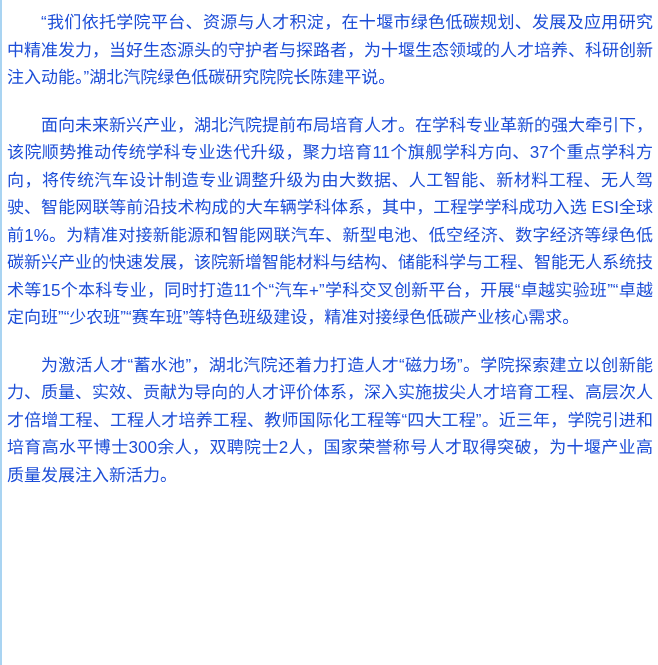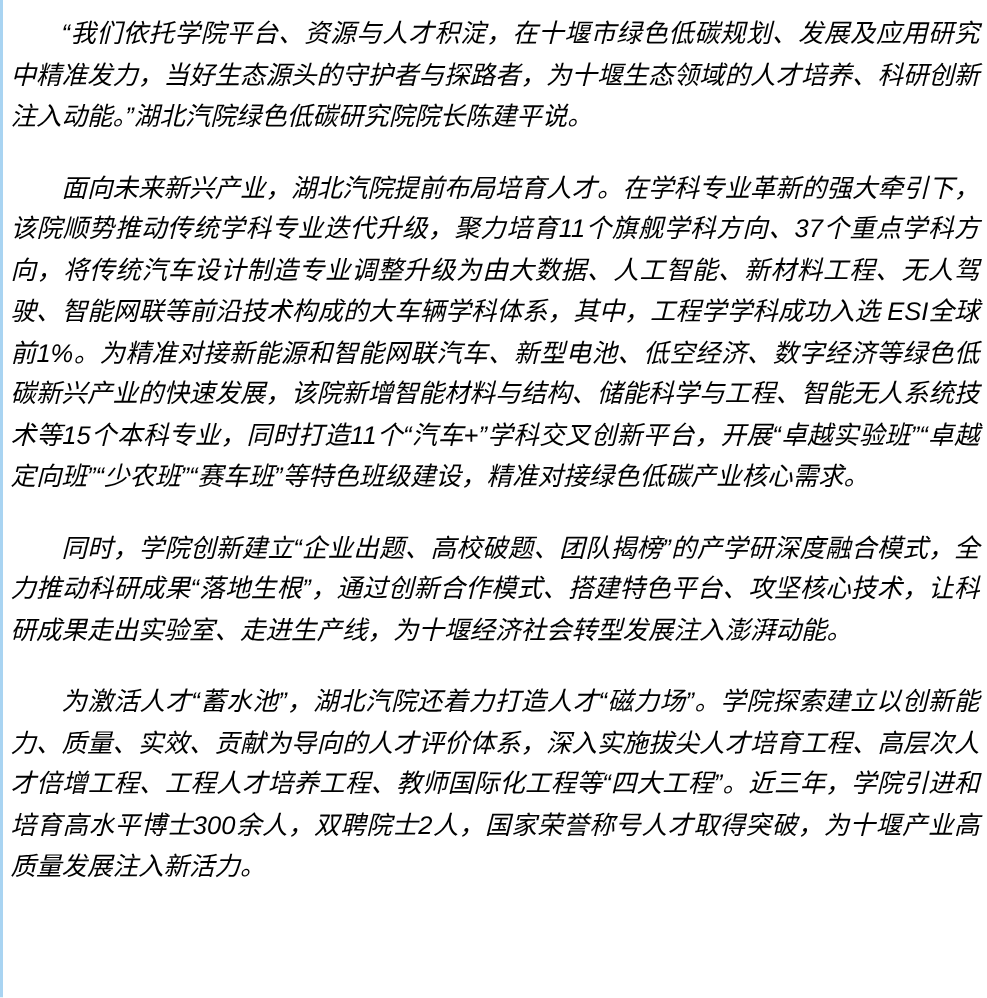--- a/index.html
+++ b/index.html
@@ -24,35 +24,33 @@
     background: #a9d4f2;
   }
   .content {
     box-sizing: border-box;
     padding: 9px 5px 10px 7px;
   }
   .content p {
     margin: 0 0 20px 0;
     font-size: 17px;
     line-height: 27.5px;
-    color: #000000;
+    color: #1d4ed8;
     text-align: justify;
     text-justify: inter-ideograph;
     text-indent: 2em;
     word-break: break-all;
-    font-style: italic;
   }
   .content p:last-child {
     margin-bottom: 0;
   }
 </style>
 </head>
 <body>
 
 <div class="page">
   <div class="accent-line"></div>
   <div class="content">
     <p>“我们依托学院平台、资源与人才积淀，在十堰市绿色低碳规划、发展及应用研究中精准发力，当好生态源头的守护者与探路者，为十堰生态领域的人才培养、科研创新注入动能。”湖北汽院绿色低碳研究院院长陈建平说。</p>
     <p>面向未来新兴产业，湖北汽院提前布局培育人才。在学科专业革新的强大牵引下，该院顺势推动传统学科专业迭代升级，聚力培育11个旗舰学科方向、37个重点学科方向，将传统汽车设计制造专业调整升级为由大数据、人工智能、新材料工程、无人驾驶、智能网联等前沿技术构成的大车辆学科体系，其中，工程学学科成功入选 ESI全球前1%。为精准对接新能源和智能网联汽车、新型电池、低空经济、数字经济等绿色低碳新兴产业的快速发展，该院新增智能材料与结构、储能科学与工程、智能无人系统技术等15个本科专业，同时打造11个“汽车+”学科交叉创新平台，开展“卓越实验班”“卓越定向班”“少农班”“赛车班”等特色班级建设，精准对接绿色低碳产业核心需求。</p>
-    <p>同时，学院创新建立“企业出题、高校破题、团队揭榜”的产学研深度融合模式，全力推动科研成果“落地生根”，通过创新合作模式、搭建特色平台、攻坚核心技术，让科研成果走出实验室、走进生产线，为十堰经济社会转型发展注入澎湃动能。</p>
     <p>为激活人才“蓄水池”，湖北汽院还着力打造人才“磁力场”。学院探索建立以创新能力、质量、实效、贡献为导向的人才评价体系，深入实施拔尖人才培育工程、高层次人才倍增工程、工程人才培养工程、教师国际化工程等“四大工程”。近三年，学院引进和培育高水平博士300余人，双聘院士2人，国家荣誉称号人才取得突破，为十堰产业高质量发展注入新活力。</p>
   </div>
 </div>
 
 </body></html>

